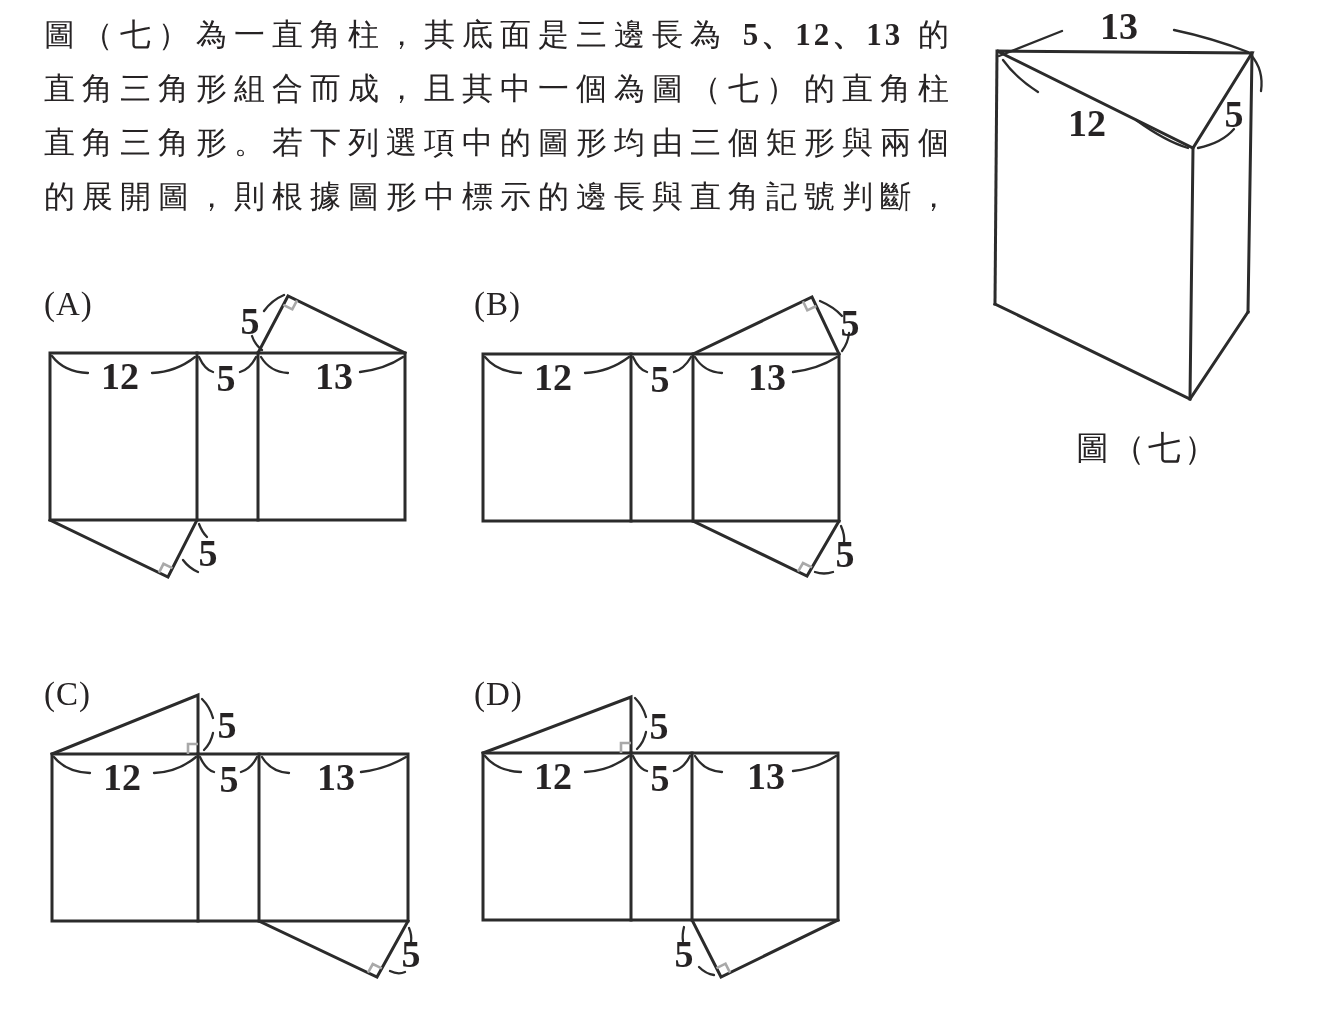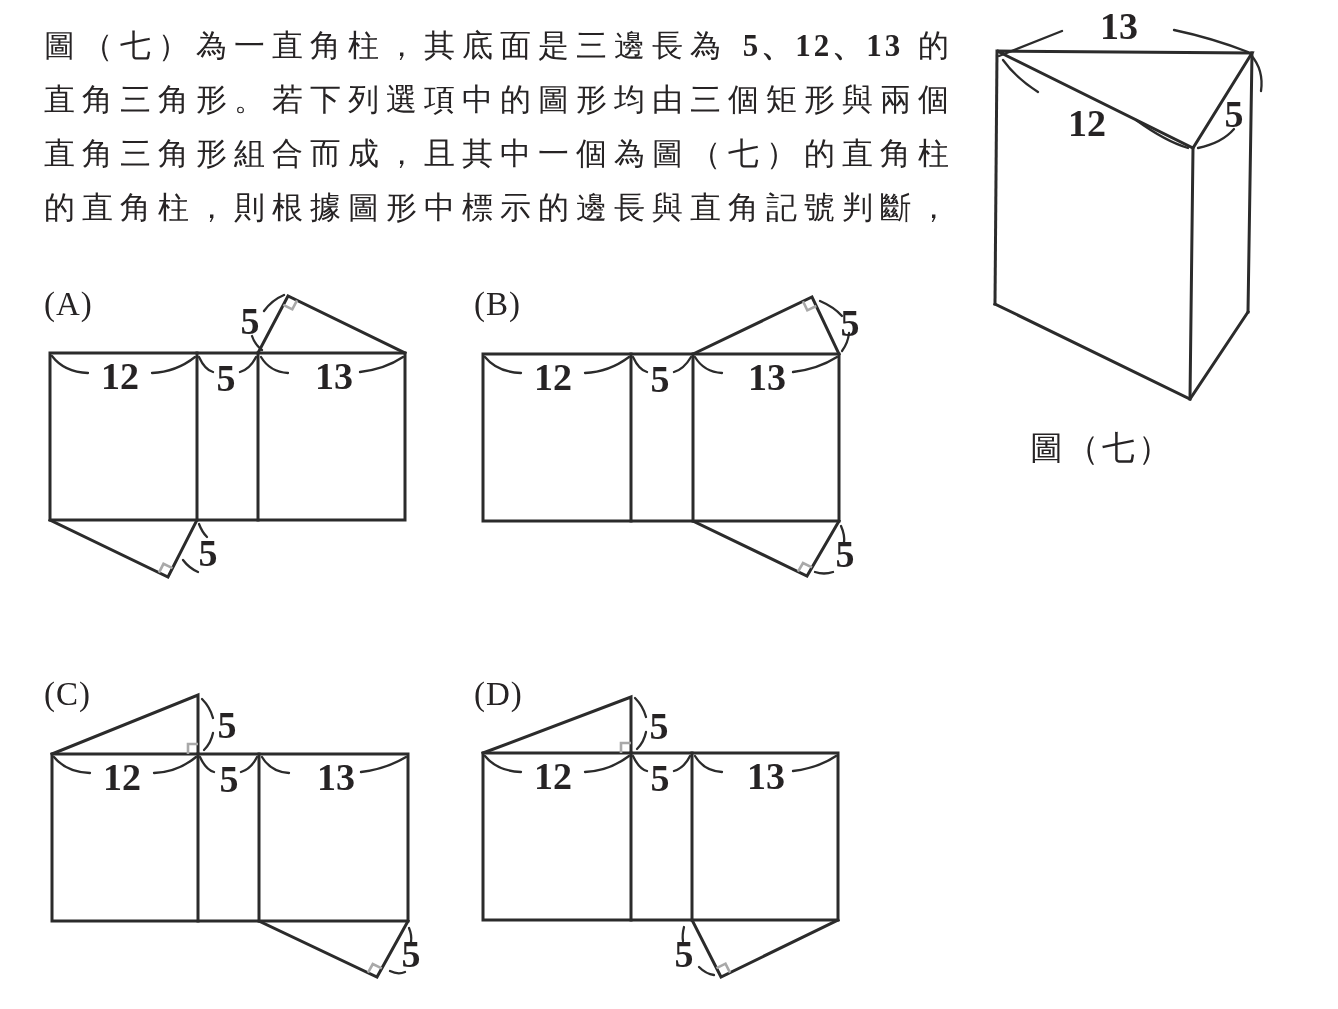--- a/index.html
+++ b/index.html
@@ -5,21 +5,21 @@
   html,body{margin:0;padding:0;background:#ffffff;}
   .page{
     position:relative;
     width:1338px;height:1009px;
     background:#ffffff;
     font-family:"Liberation Serif","DejaVu Serif",serif;
     color:#262324;
     overflow:hidden;
   }
   .question{
-    position:absolute;left:44px;top:19px;width:940px;
+    position:absolute;left:44px;top:8px;width:940px;
   }
   .qline{
     display:block;
     font-size:31px;
     line-height:54px;
     letter-spacing:7px;
     white-space:nowrap;
     color:#262324;
   }
   .qline b{font-weight:bold;letter-spacing:3px;}
@@ -28,38 +28,38 @@
     font-size:33px;
     color:#262324;
     letter-spacing:1px;
   }
   #optA{left:44px;top:286px;}
   #optB{left:474px;top:286px;}
   #optC{left:44px;top:676px;}
   #optD{left:474px;top:676px;}
   .fig-caption{
     position:absolute;left:1030px;top:426px;width:190px;
-    text-align:left;font-size:33px;letter-spacing:3px;color:#262324;
+    text-align:right;font-size:33px;letter-spacing:3px;color:#262324;
   }
   svg.overlay{position:absolute;left:0;top:0;}
   .edge{stroke:#2b2b2b;stroke-width:3;fill:none;stroke-linejoin:miter;stroke-linecap:square;}
   .dim{stroke:#2b2b2b;stroke-width:2.3;fill:none;stroke-linecap:round;}
   .ra{stroke:#a9a9a9;stroke-width:2.6;fill:none;stroke-linejoin:miter;}
   text.num{font-family:"Liberation Serif","DejaVu Serif",serif;font-weight:bold;font-size:38px;fill:#262324;text-anchor:middle;}
 </style>
 </head>
 <body>
 
 <div class="page">
 
   <div class="question">
     <span class="qline"><span>圖（七）為一直角柱，其底面是三邊長為 </span><b>5、12、13</b><span> 的</span></span>
+    <span class="qline"><span>直角三角形組合而成，且其中一個為圖（七）的直角柱</span></span>
     <span class="qline"><span>直角三角形。若下列選項中的圖形均由三個矩形與兩個</span></span>
-    <span class="qline"><span>直角三角形組合而成，且其中一個為圖（七）的直角柱</span></span>
-    <span class="qline"><span>的直角柱，則根據圖形中標示的邊長與直角記號判斷，</span></span>
+    <span class="qline"><span>的展開圖，則根據圖形中標示的邊長與直角記號判斷，</span></span>
   </div>
 
   <div class="option-letter" id="optA">(A)</div>
   <div class="option-letter" id="optB">(B)</div>
   <div class="option-letter" id="optC">(C)</div>
   <div class="option-letter" id="optD">(D)</div>
 
   <div class="fig-caption">圖（七）</div>
 
   <svg class="overlay" width="1338" height="1009" viewBox="0 0 1338 1009">

